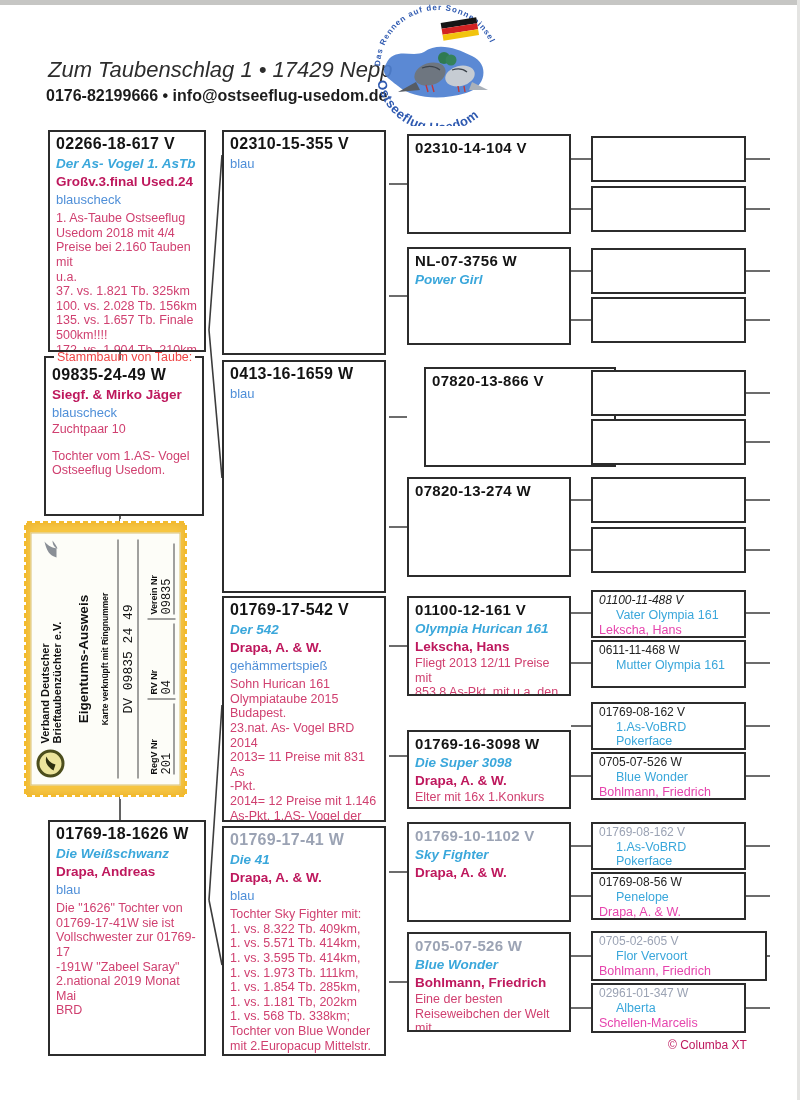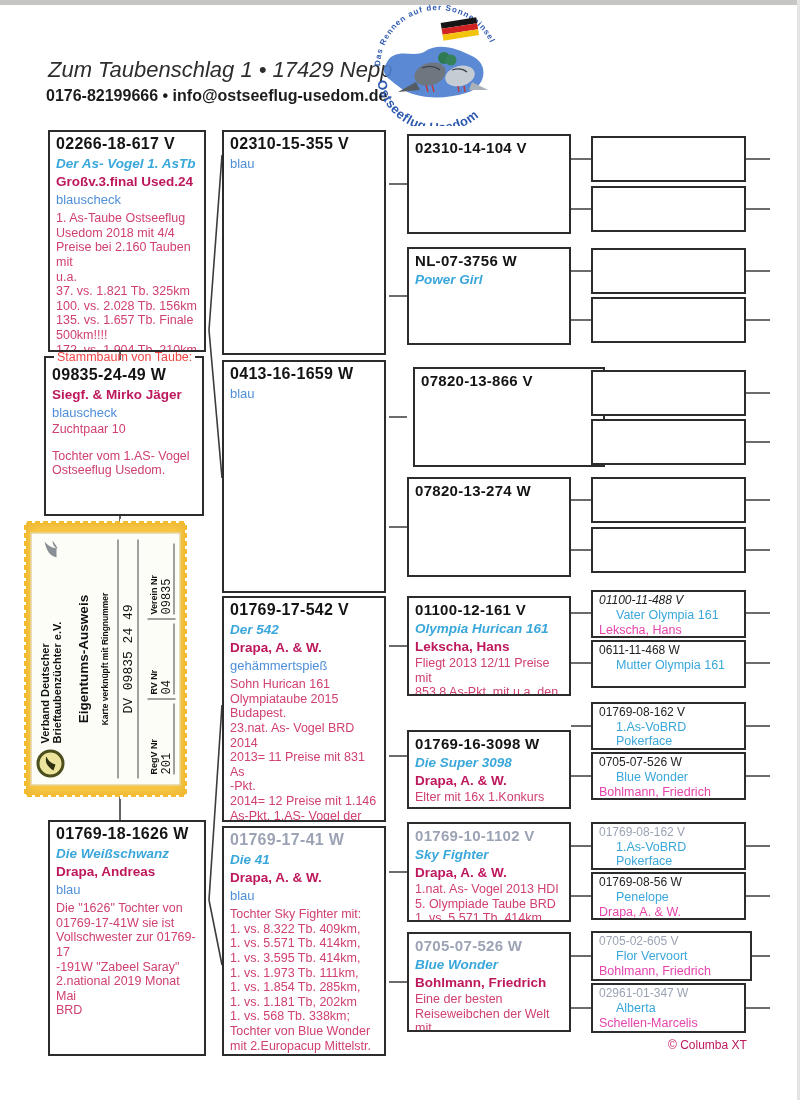--- a/index.html
+++ b/index.html
@@ -241,21 +241,21 @@
 mit 2.Europacup Mittelstr.</div>
   </div>
 
   <div class="box" style="left:407px;top:134px;width:164px;height:100px">
     <div class="ring ring3">02310-14-104 V</div>
   </div>
   <div class="box" style="left:407px;top:247px;width:164px;height:98px">
     <div class="ring ring3">NL-07-3756 W</div>
     <div class="pname">Power Girl</div>
   </div>
-  <div class="box" style="left:413px;top:367px;width:192px;height:100px">
+  <div class="box" style="left:424px;top:367px;width:192px;height:100px">
     <div class="ring ring3">07820-13-866 V</div>
   </div>
   <div class="box" style="left:407px;top:477px;width:164px;height:100px">
     <div class="ring ring3">07820-13-274 W</div>
   </div>
   <div class="box" style="left:407px;top:596px;width:164px;height:100px">
     <div class="ring ring3">01100-12-161 V</div>
     <div class="pname">Olympia Hurican 161</div>
     <div class="breeder">Lekscha, Hans</div>
     <div class="notes" style="margin-top:2px">Fliegt 2013 12/11 Preise mit
@@ -267,23 +267,20 @@
     <div class="pname">Die Super 3098</div>
     <div class="breeder">Drapa, A. &amp; W.</div>
     <div class="notes" style="margin-top:2px">Elter mit 16x 1.Konkurs
 1. vs. 24.026 Tb. 444km
 1. vs. 15.851 Tb. 444km</div>
   </div>
   <div class="box" style="left:407px;top:822px;width:164px;height:100px">
     <div class="ring ring3 faded">01769-10-1102 V</div>
     <div class="pname">Sky Fighter</div>
     <div class="breeder">Drapa, A. &amp; W.</div>
-    <div class="notes" style="margin-top:2px">1.nat. As- Vogel 2013 HDI
-5. Olympiade Taube BRD
-1. vs. 5.571 Tb. 414km</div>
   </div>
   <div class="box" style="left:407px;top:932px;width:164px;height:100px">
     <div class="ring ring3 faded">0705-07-526 W</div>
     <div class="pname">Blue Wonder</div>
     <div class="breeder">Bohlmann, Friedrich</div>
     <div class="notes" style="margin-top:2px">Eine der besten
 Reiseweibchen der Welt mit
 2.Europacup Mittelstr. 2011</div>
   </div>
 
@@ -318,21 +315,21 @@
   <div class="box box4" style="left:591px;top:822px;width:155px;height:48px">
     <div class="ring4 faded">01769-08-162 V</div>
     <div class="name4">1.As-VoBRD Pokerface</div>
     <div class="breeder4">Drapa, Andreas</div>
   </div>
   <div class="box box4" style="left:591px;top:872px;width:155px;height:48px">
     <div class="ring4">01769-08-56 W</div>
     <div class="name4">Penelope</div>
     <div class="breeder4">Drapa, A. &amp; W.</div>
   </div>
-  <div class="box box4" style="left:591px;top:931px;width:161px;height:50px">
+  <div class="box box4" style="left:591px;top:931px;width:176px;height:50px">
     <div class="ring4 faded">0705-02-605 V</div>
     <div class="name4">Flor Vervoort</div>
     <div class="breeder4">Bohlmann, Friedrich</div>
   </div>
   <div class="box box4" style="left:591px;top:983px;width:155px;height:50px">
     <div class="ring4 faded">02961-01-347 W</div>
     <div class="name4">Alberta</div>
     <div class="breeder4">Schellen-Marcelis</div>
   </div>
 

